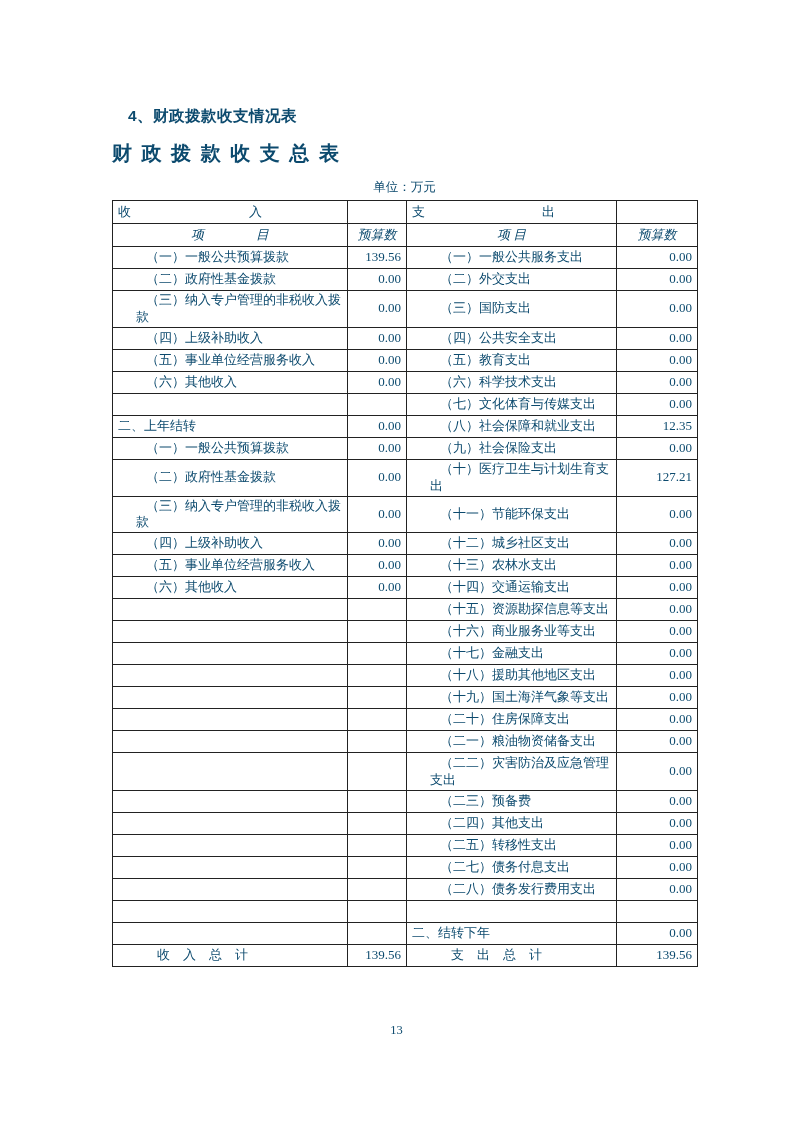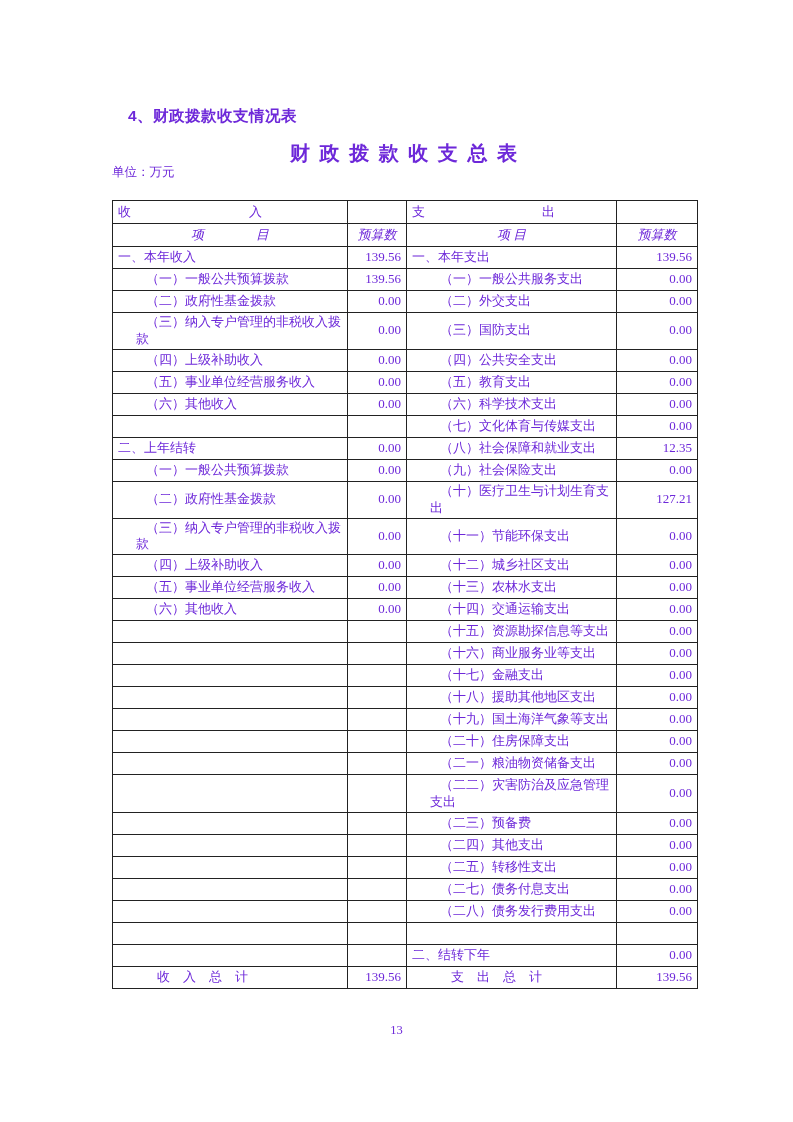--- a/index.html
+++ b/index.html
@@ -2,39 +2,38 @@
 <html><head>
 <meta charset="utf-8">
 <style>
   html,body { margin:0; padding:0; background:#e8e8e8; }
   .page {
     position:relative;
     width:793px; height:1122px;
     margin:0 auto;
     background:#ffffff;
     font-family:"Liberation Serif","DejaVu Serif",serif;
-    color:#6d28d9;
+    color:#0c4a6e;
     overflow:hidden;
   }
   .heading {
     position:absolute; left:128px; top:106px;
     font-size:15.5px; font-weight:bold;
     font-family:"Liberation Sans","DejaVu Sans",sans-serif;
     letter-spacing:0.5px;
   }
   .title {
     position:absolute; left:112px; top:140px; width:585px;
-    text-align:center;
     font-size:20px; font-weight:bold;
     font-family:"Liberation Sans","DejaVu Sans",sans-serif;
     letter-spacing:2px;
   }
   .unit {
-    position:absolute; left:112px; top:164px; width:585px;
-    text-align:left; font-size:12.5px;
+    position:absolute; left:112px; top:179px; width:585px;
+    text-align:center; font-size:12.5px;
   }
   table.budget {
     position:absolute; left:112px; top:200px;
     width:585px;
     border-collapse:collapse; table-layout:fixed;
     font-size:13px;
   }
   table.budget th, table.budget td {
     border:1px solid #222;
     font-weight:normal;
@@ -99,26 +98,20 @@
       </tr>
       <tr>
         <th class="col-head">项　　　　目</th>
         <th class="col-head">预算数</th>
         <th class="col-head">项 目</th>
         <th class="col-head">预算数</th>
       </tr>
     </thead>
     <tbody id="table-body">
         <tr>
-          <td class="item">一、本年收入</td>
-          <td class="num">139.56</td>
-          <td class="item">一、本年支出</td>
-          <td class="num">139.56</td>
-        </tr>
-        <tr>
           <td class="item sub">（一）一般公共预算拨款</td>
           <td class="num">139.56</td>
           <td class="item sub">（一）一般公共服务支出</td>
           <td class="num">0.00</td>
         </tr>
         <tr>
           <td class="item sub">（二）政府性基金拨款</td>
           <td class="num">0.00</td>
           <td class="item sub">（二）外交支出</td>
           <td class="num">0.00</td>

